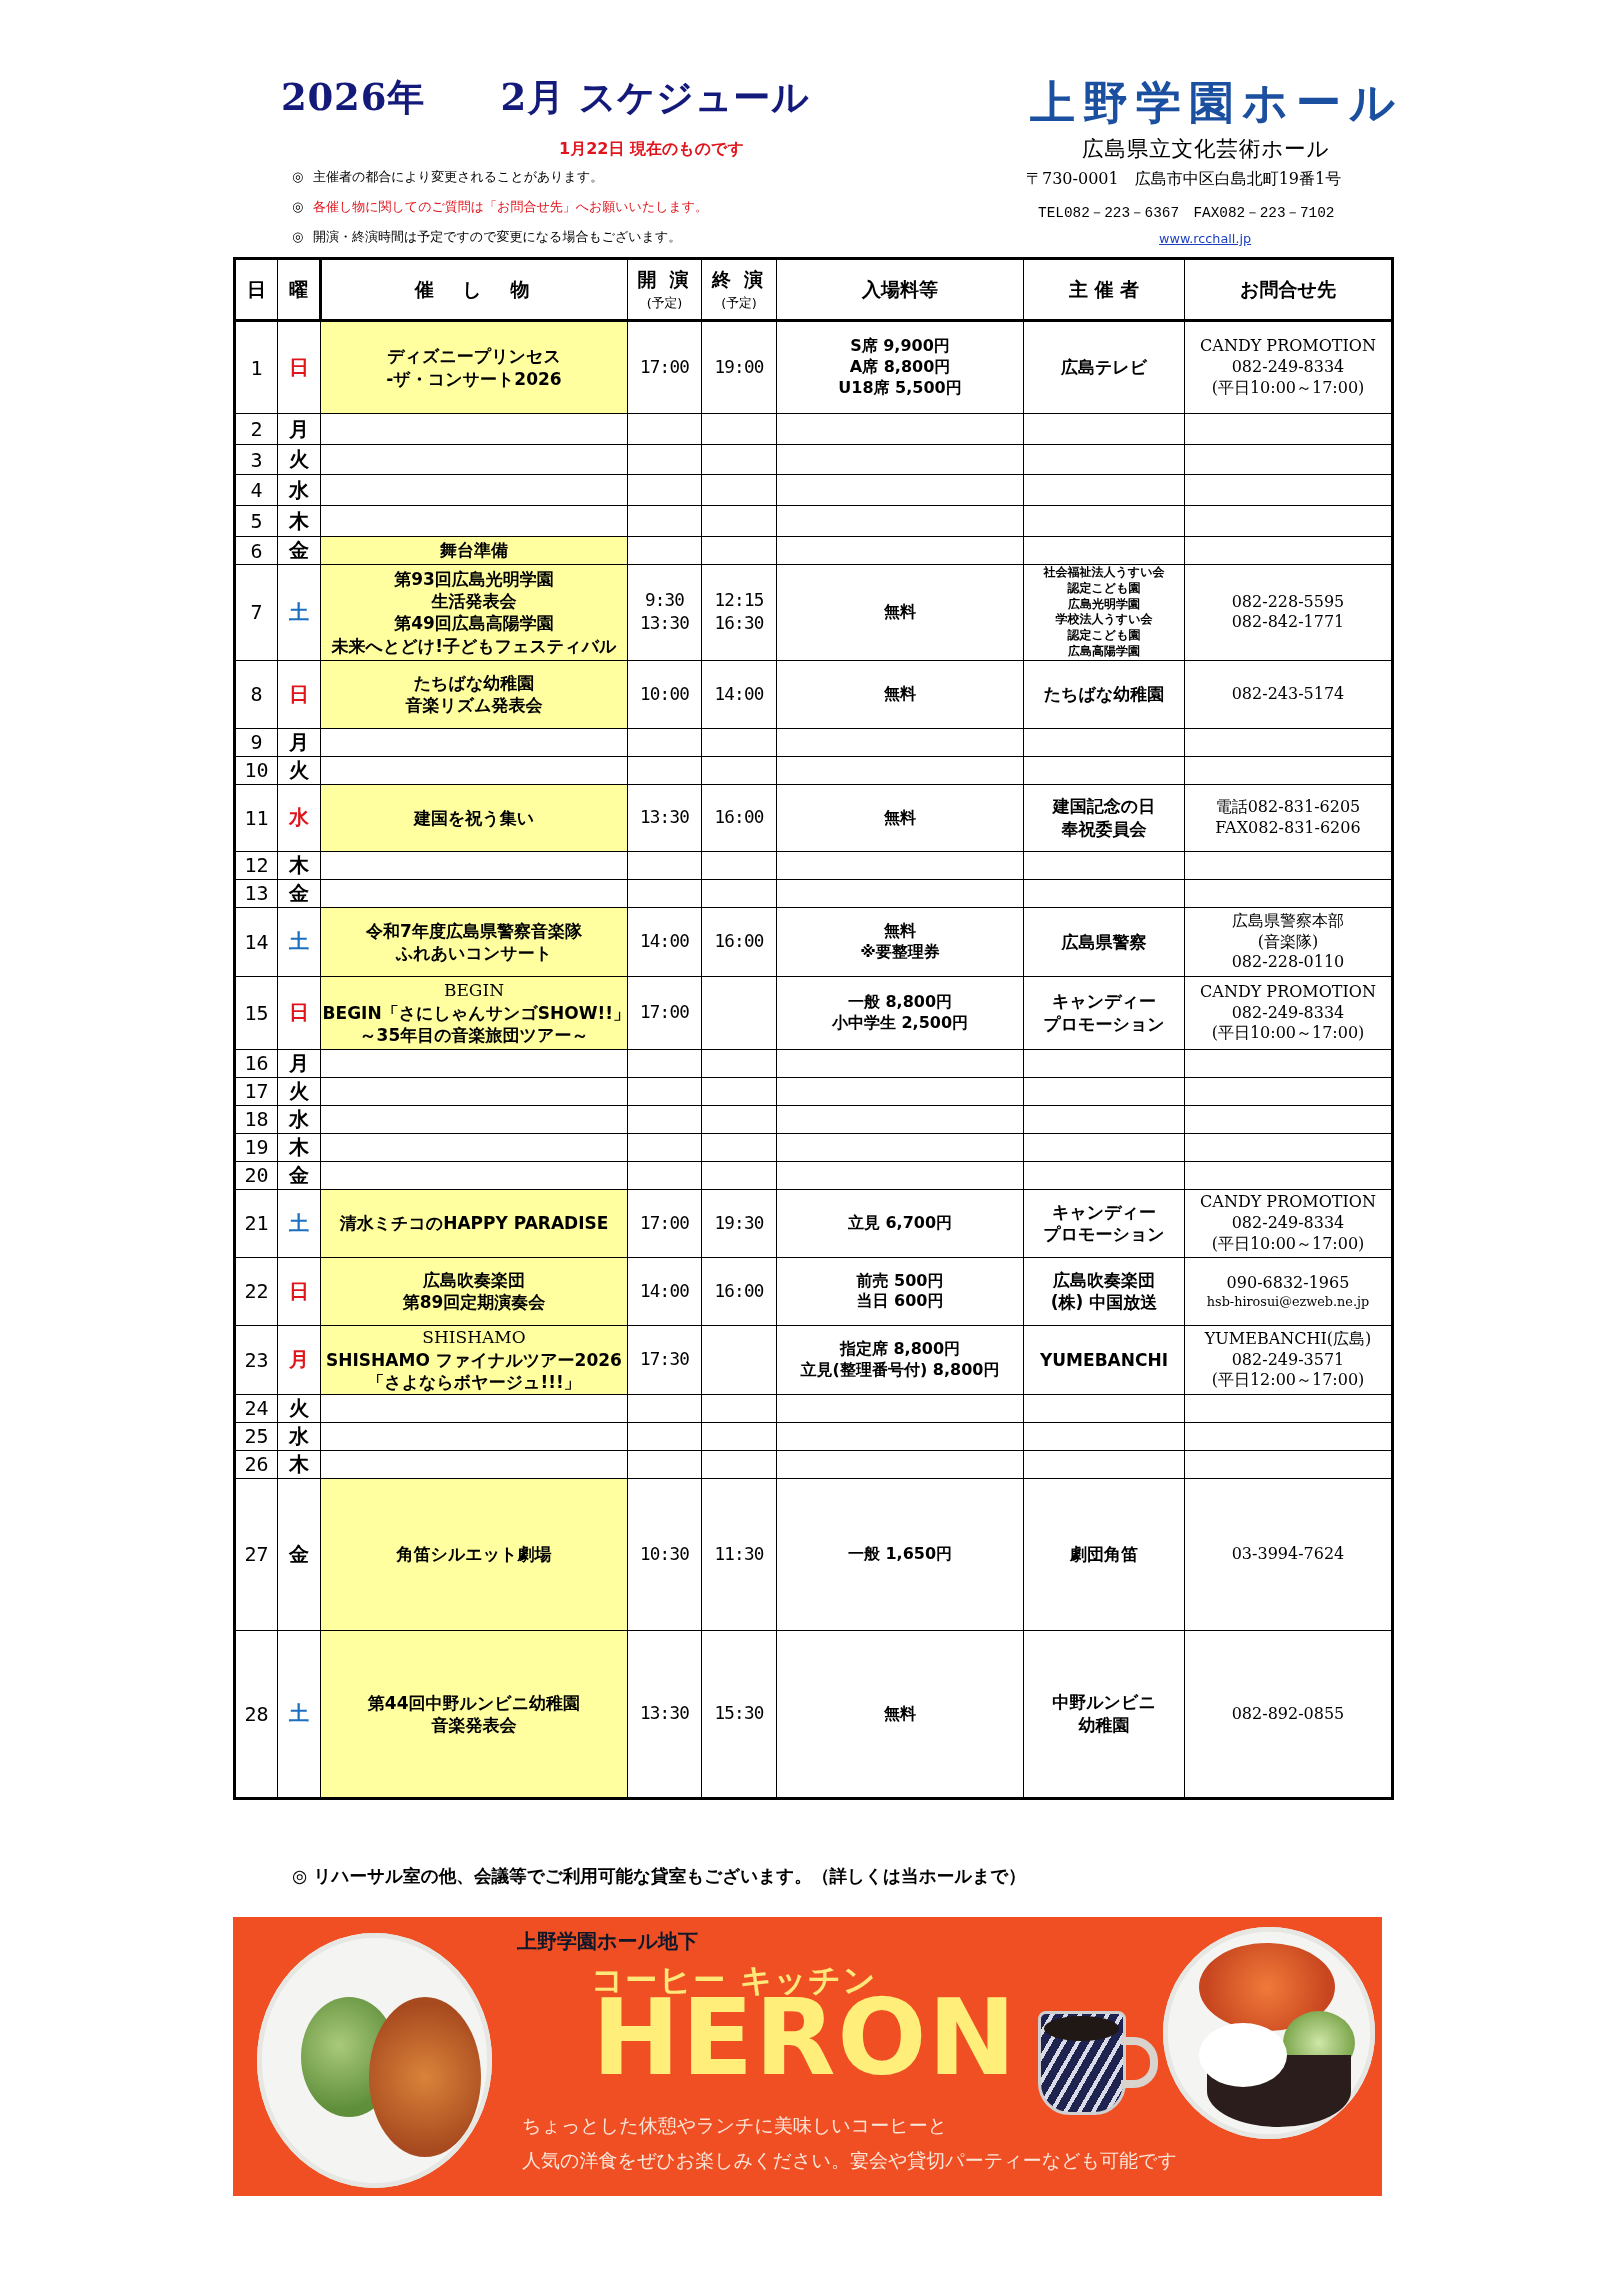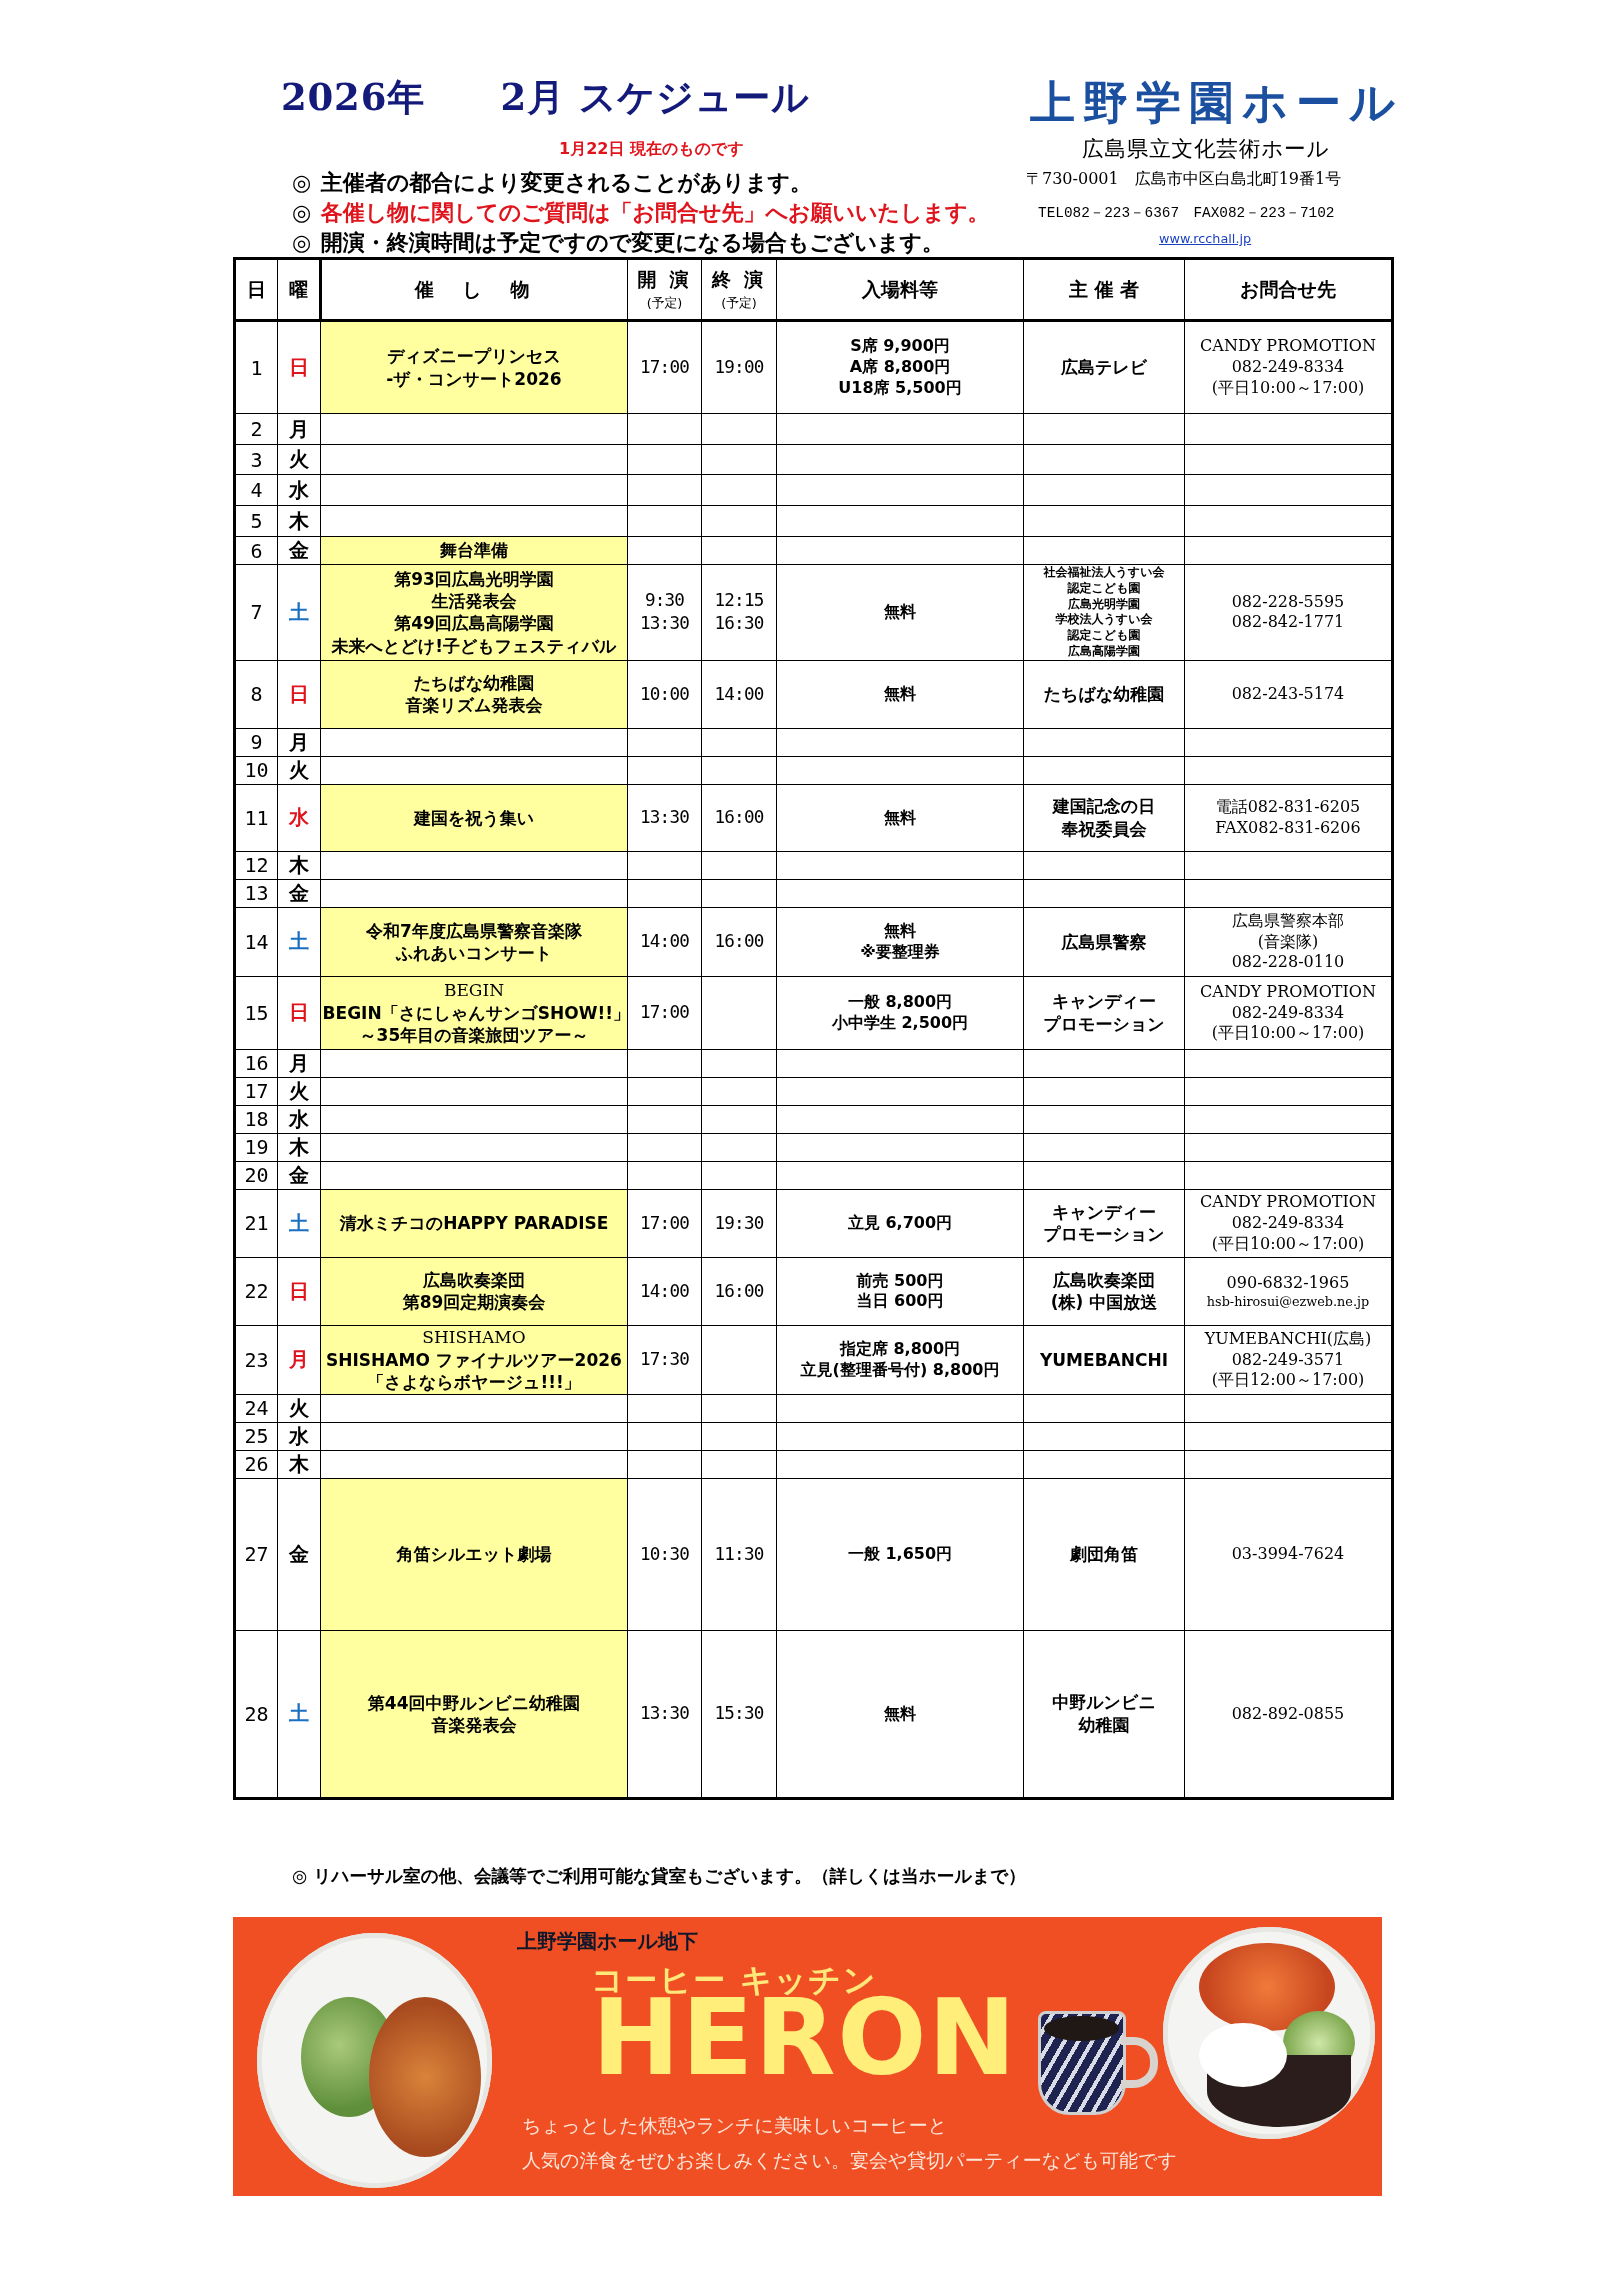--- a/index.html
+++ b/index.html
@@ -1,21 +1,21 @@
 <!DOCTYPE html>
 <html style="font-size:12.8px"><head>
 <meta charset="utf-8">
 <style>
   * { box-sizing: border-box; margin: 0; padding: 0; }
   html, body { width: 1623px; height: 2295px; background: #ffffff; }
   body { position: relative; font-family: "DejaVu Sans", "Liberation Sans", sans-serif; color: #000; overflow: hidden; }
 
   .title { position: absolute; left: 281px; top: 73px; font-family: "DejaVu Serif", "Liberation Serif", serif; font-weight: bold; font-size: 37px; color: #141a7a; letter-spacing: 0.8px; white-space: pre; }
   .asof { position: absolute; left: 559px; top: 139px; font-size: 16px; font-weight: bold; color: #e0141c; }
-  .notice { position: absolute; left: 292px; font-size: 22px; font-weight: bold; white-space: nowrap; }
+  .notice { position: absolute; left: 292px; font-size: 13px; font-weight: normal; white-space: nowrap; }
   .notice .mark { margin-right: 9.6px; }
   .notice.red .txt { color: #e0141c; }
   .n1 { top: 168px; } .n2 { top: 198px; } .n3 { top: 228px; }
 
   .logo { position: absolute; left: 1030px; top: 73px; font-family: "DejaVu Sans", sans-serif; font-weight: bold; font-size: 45px; color: #1b4fa0; letter-spacing: 8px; white-space: nowrap; }
   .venue { position: absolute; left: 1082px; top: 134px; font-family: "DejaVu Serif", serif; font-size: 21.6px; letter-spacing: 0.8px; }
   .addr { position: absolute; left: 1026px; top: 169px; font-family: "DejaVu Serif", serif; font-size: 16px; white-space: pre; }
   .tel { position: absolute; left: 1038px; top: 203px; font-family: "Liberation Mono", "DejaVu Sans Mono", monospace; font-size: 14.4px; white-space: pre; }
   .url { position: absolute; left: 1159px; top: 231px; font-size: 12.8px; color: #1a3fbf; text-decoration: underline; }
 

